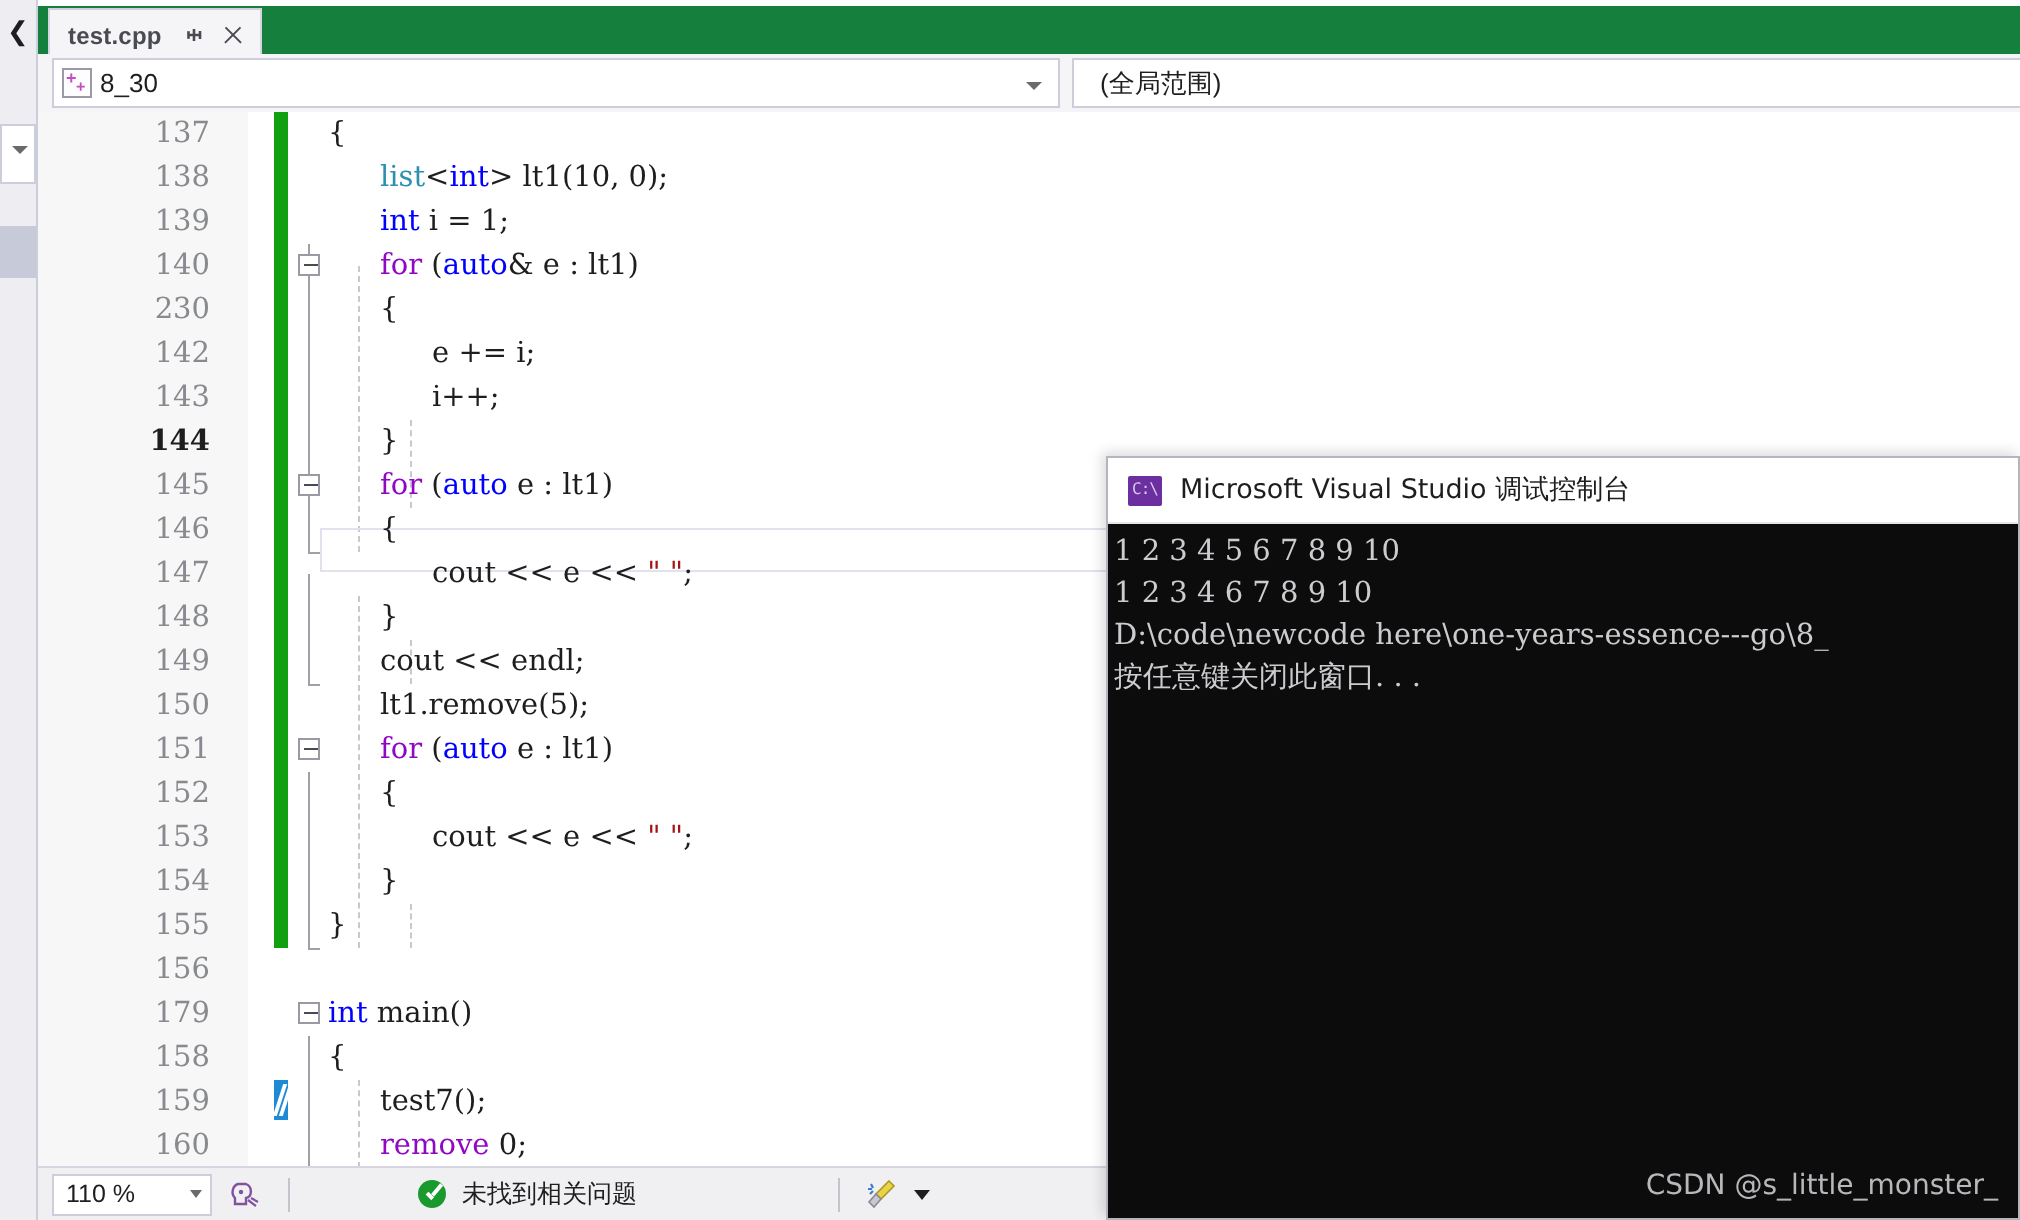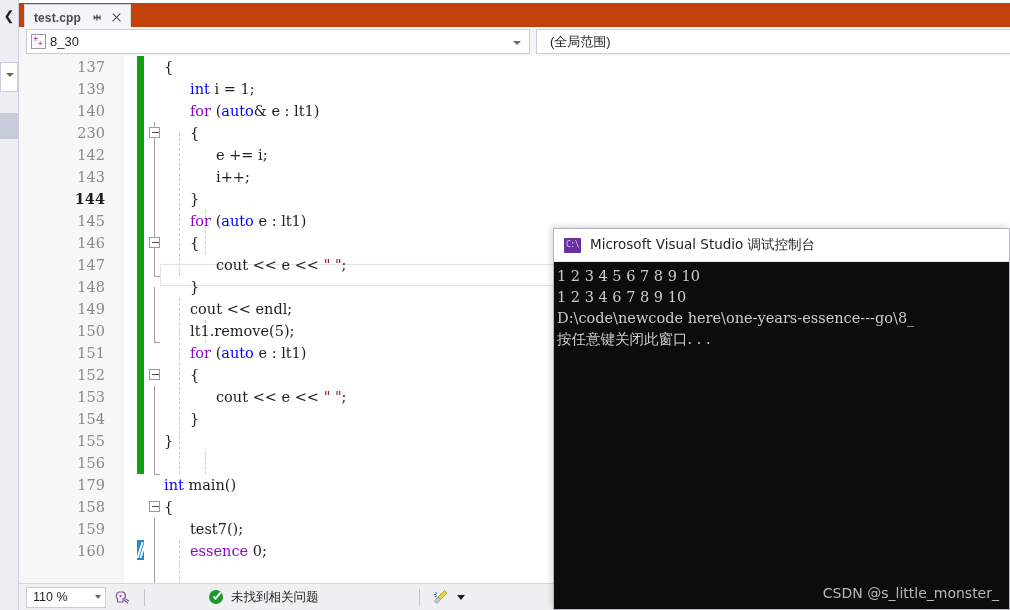--- a/index.html
+++ b/index.html
@@ -35,21 +35,21 @@
     border-top: 4px solid #6a6a6a;
   }
   .rail-sel {
     position: absolute; left: 0; top: 113px; width: 18px; height: 26px;
     background: #c7cad8;
   }
 
   
   .tabstrip {
     position: absolute; left: 19px; top: 3px; width: 991px; height: 27px;
-    background: #c2410c;
+    background: #15803d;
   }
   .tab {
     position: absolute; left: 5px; top: 1px; height: 26px;
     background: #f5f5f7; border: 1px solid #d6d6e0; border-bottom: none;
     border-top: 1px solid #cfcfdc;
     display: flex; align-items: center; padding: 0 7px 0 9px;
     cursor: pointer;
   }
   .tab-title { font-size: 12px; font-weight: bold; color: #4a4a52; letter-spacing: .1px; }
   .tab-pin {
@@ -324,20 +324,21 @@
 
     <div class="collapse" style="top:71px;"></div>
     <div class="collapse" style="top:181px;"></div>
     <div class="collapse" style="top:313px;"></div>
     <div class="collapse" style="top:445px;"></div>
 
     <div class="curline-box"></div>
 
     <div class="code-area" id="code-area">
         <div class="line"><span class="lnum">137</span><span class="codetext" style="left: 145px;"><span class="k-plain">{</span></span></div>
+        <div class="line"><span class="lnum">138</span><span class="codetext" style="left: 171px;"><span class="k-type">list</span><span class="k-plain">&lt;</span><span class="k-kw">int</span><span class="k-plain">&gt; lt1(10, 0);</span></span></div>
         <div class="line"><span class="lnum">139</span><span class="codetext" style="left: 171px;"><span class="k-kw">int</span><span class="k-plain"> i = 1;</span></span></div>
         <div class="line"><span class="lnum">140</span><span class="codetext" style="left: 171px;"><span class="k-ctrl">for</span><span class="k-plain"> (</span><span class="k-kw">auto</span><span class="k-plain">&amp; e : lt1)</span></span></div>
         <div class="line"><span class="lnum">230</span><span class="codetext" style="left: 171px;"><span class="k-plain">{</span></span></div>
         <div class="line"><span class="lnum">142</span><span class="codetext" style="left: 197px;"><span class="k-plain">e += i;</span></span></div>
         <div class="line"><span class="lnum">143</span><span class="codetext" style="left: 197px;"><span class="k-plain">i++;</span></span></div>
         <div class="line cur"><span class="lnum">144</span><span class="codetext" style="left: 171px;"><span class="k-plain">}</span></span></div>
         <div class="line"><span class="lnum">145</span><span class="codetext" style="left: 171px;"><span class="k-ctrl">for</span><span class="k-plain"> (</span><span class="k-kw">auto</span><span class="k-plain"> e : lt1)</span></span></div>
         <div class="line"><span class="lnum">146</span><span class="codetext" style="left: 171px;"><span class="k-plain">{</span></span></div>
         <div class="line"><span class="lnum">147</span><span class="codetext" style="left: 197px;"><span class="k-plain">cout &lt;&lt; e &lt;&lt; </span><span class="k-str">" "</span><span class="k-plain">;</span></span></div>
         <div class="line"><span class="lnum">148</span><span class="codetext" style="left: 171px;"><span class="k-plain">}</span></span></div>
@@ -345,21 +346,21 @@
         <div class="line"><span class="lnum">150</span><span class="codetext" style="left: 171px;"><span class="k-plain">lt1.remove(5);</span></span></div>
         <div class="line"><span class="lnum">151</span><span class="codetext" style="left: 171px;"><span class="k-ctrl">for</span><span class="k-plain"> (</span><span class="k-kw">auto</span><span class="k-plain"> e : lt1)</span></span></div>
         <div class="line"><span class="lnum">152</span><span class="codetext" style="left: 171px;"><span class="k-plain">{</span></span></div>
         <div class="line"><span class="lnum">153</span><span class="codetext" style="left: 197px;"><span class="k-plain">cout &lt;&lt; e &lt;&lt; </span><span class="k-str">" "</span><span class="k-plain">;</span></span></div>
         <div class="line"><span class="lnum">154</span><span class="codetext" style="left: 171px;"><span class="k-plain">}</span></span></div>
         <div class="line"><span class="lnum">155</span><span class="codetext" style="left: 145px;"><span class="k-plain">}</span></span></div>
         <div class="line"><span class="lnum">156</span><span class="codetext" style="left: 145px;"></span></div>
         <div class="line"><span class="lnum">179</span><span class="codetext" style="left: 145px;"><span class="k-kw">int</span><span class="k-plain"> main()</span></span></div>
         <div class="line"><span class="lnum">158</span><span class="codetext" style="left: 145px;"><span class="k-plain">{</span></span></div>
         <div class="line"><span class="lnum">159</span><span class="codetext" style="left: 171px;"><span class="k-plain">test7();</span></span></div>
-        <div class="line"><span class="lnum">160</span><span class="codetext" style="left: 171px;"><span class="k-ctrl">essence</span><span class="k-plain"> 0;</span></span></div>
+        <div class="line"><span class="lnum">160</span><span class="codetext" style="left: 171px;"><span class="k-ctrl">remove</span><span class="k-plain"> 0;</span></span></div>
       </div>
   </div>
 
   <div class="statusbar">
     <div class="zoombox">
       <span>110 %</span>
       <span class="zarrow"></span>
     </div>
     <div class="status-icon-head">
       <svg width="19" height="19" viewBox="0 0 19 19" aria-hidden="true">

